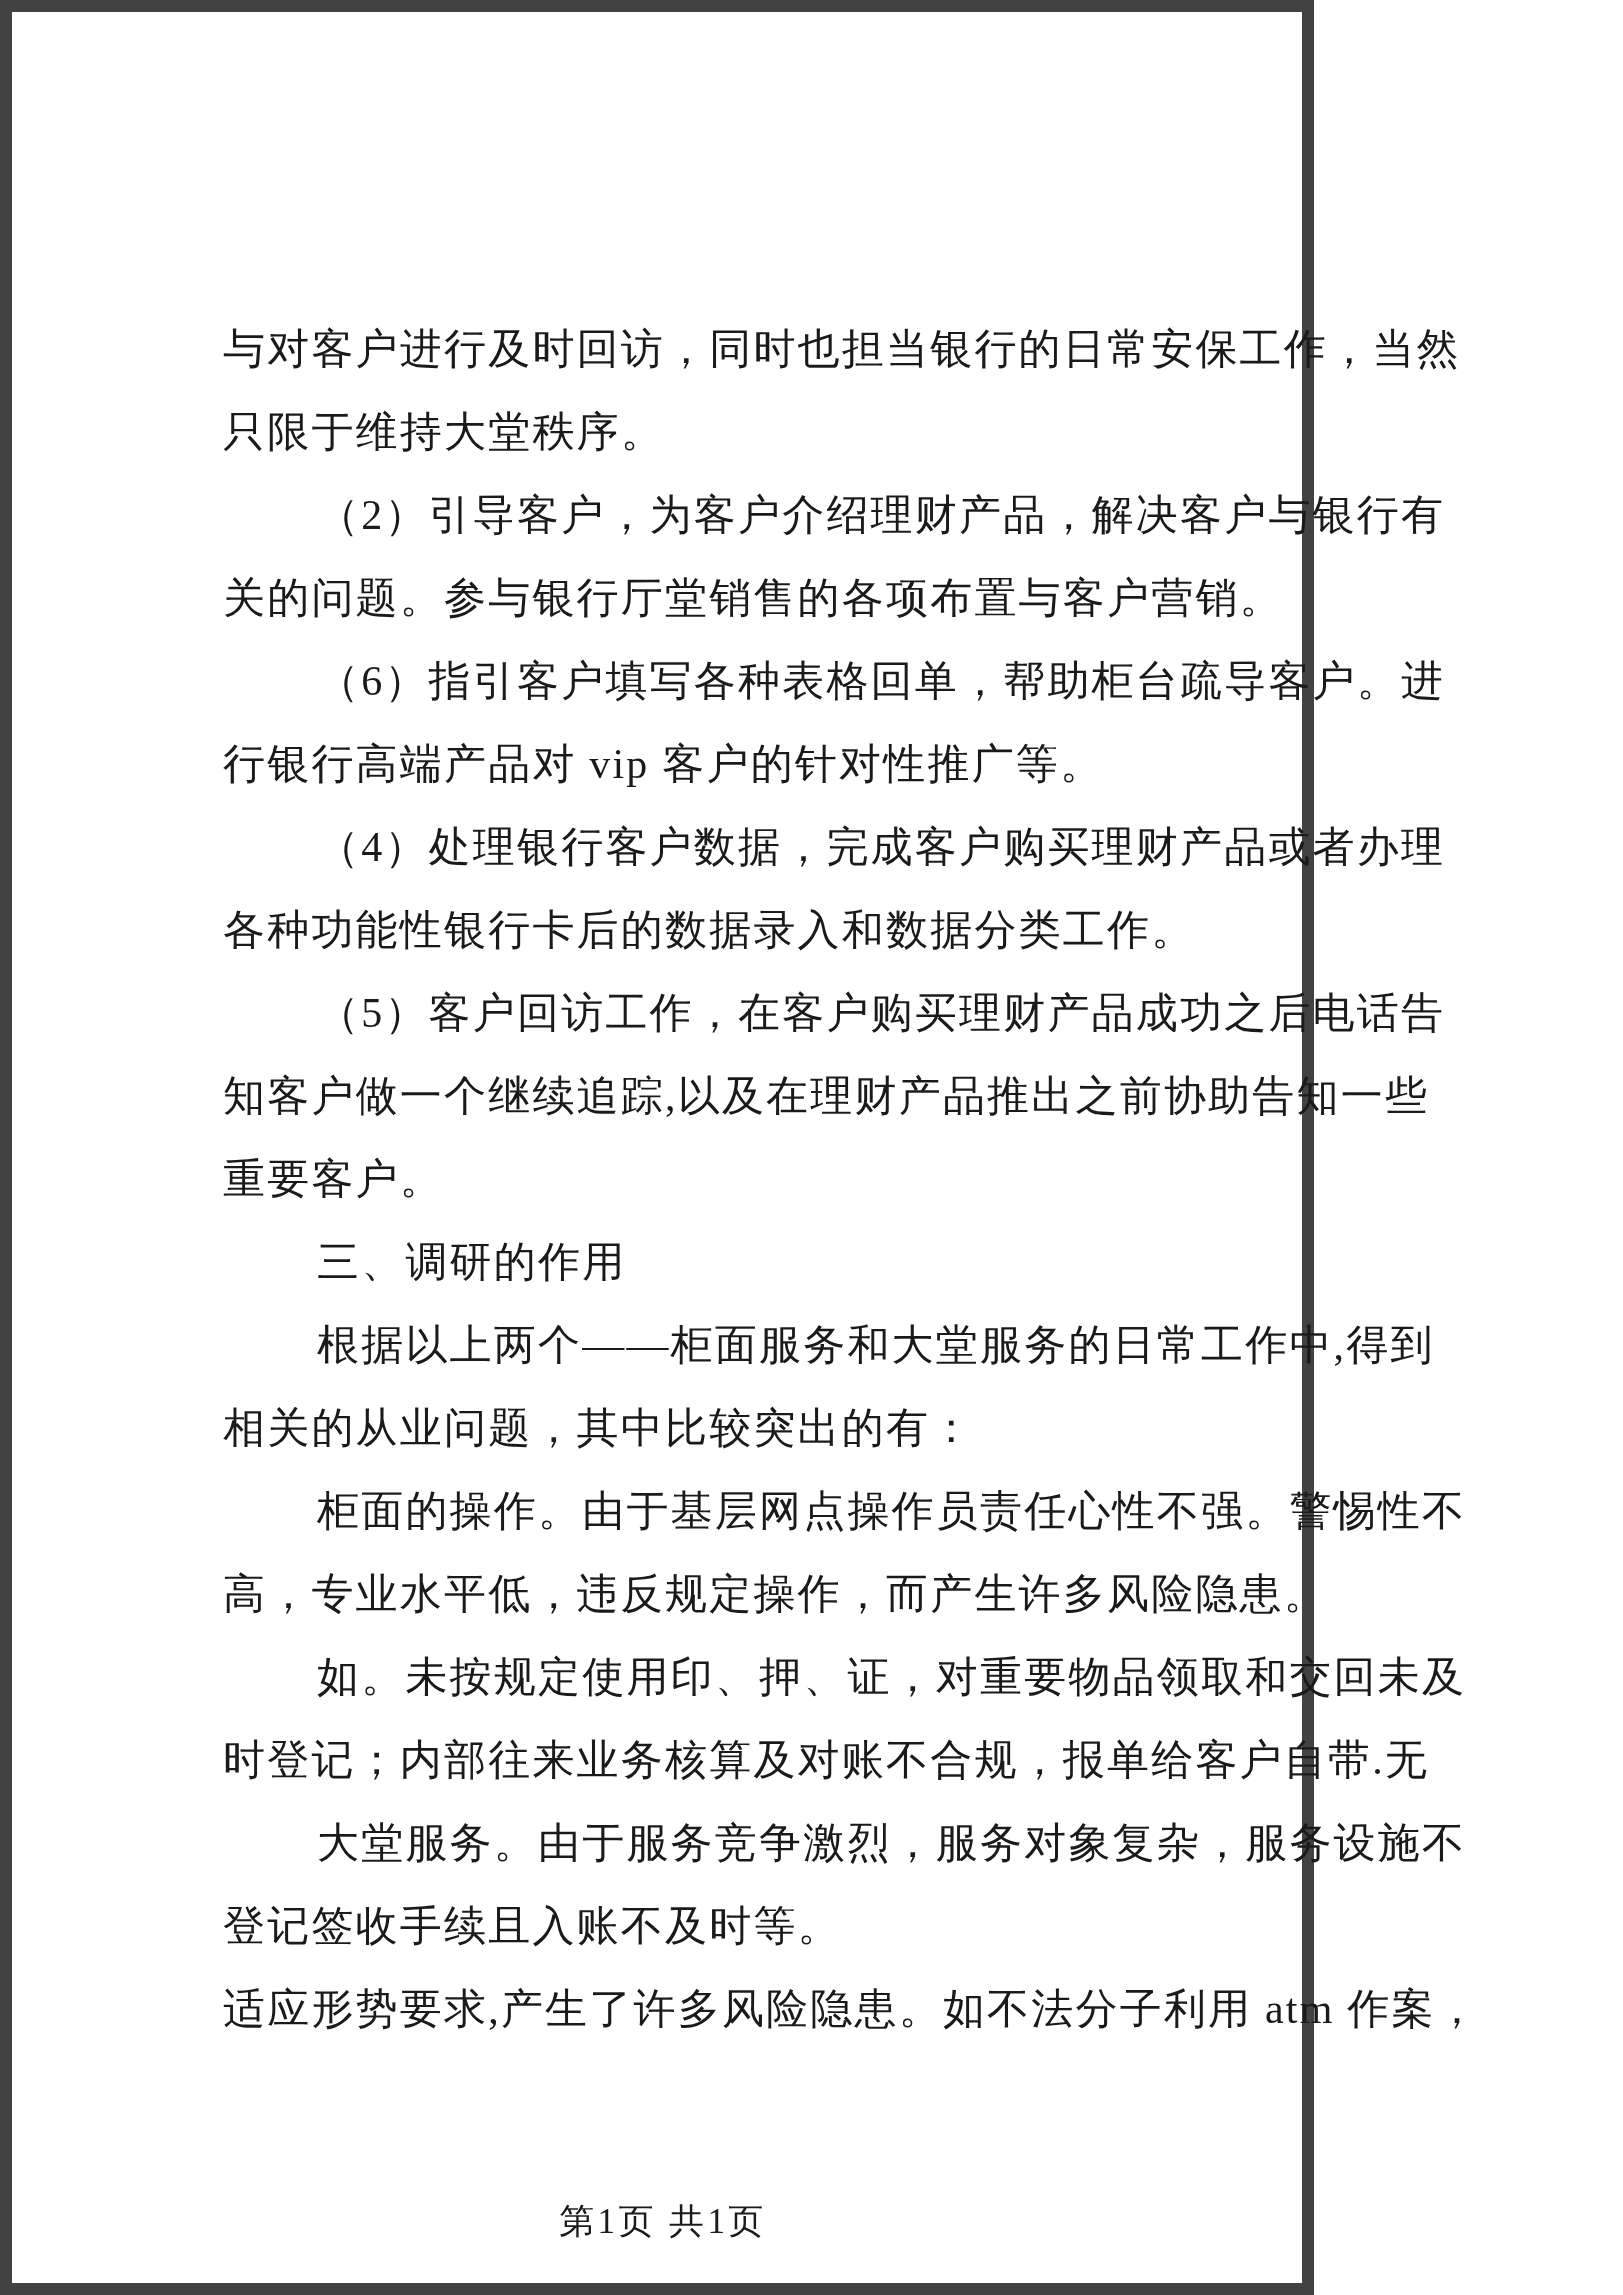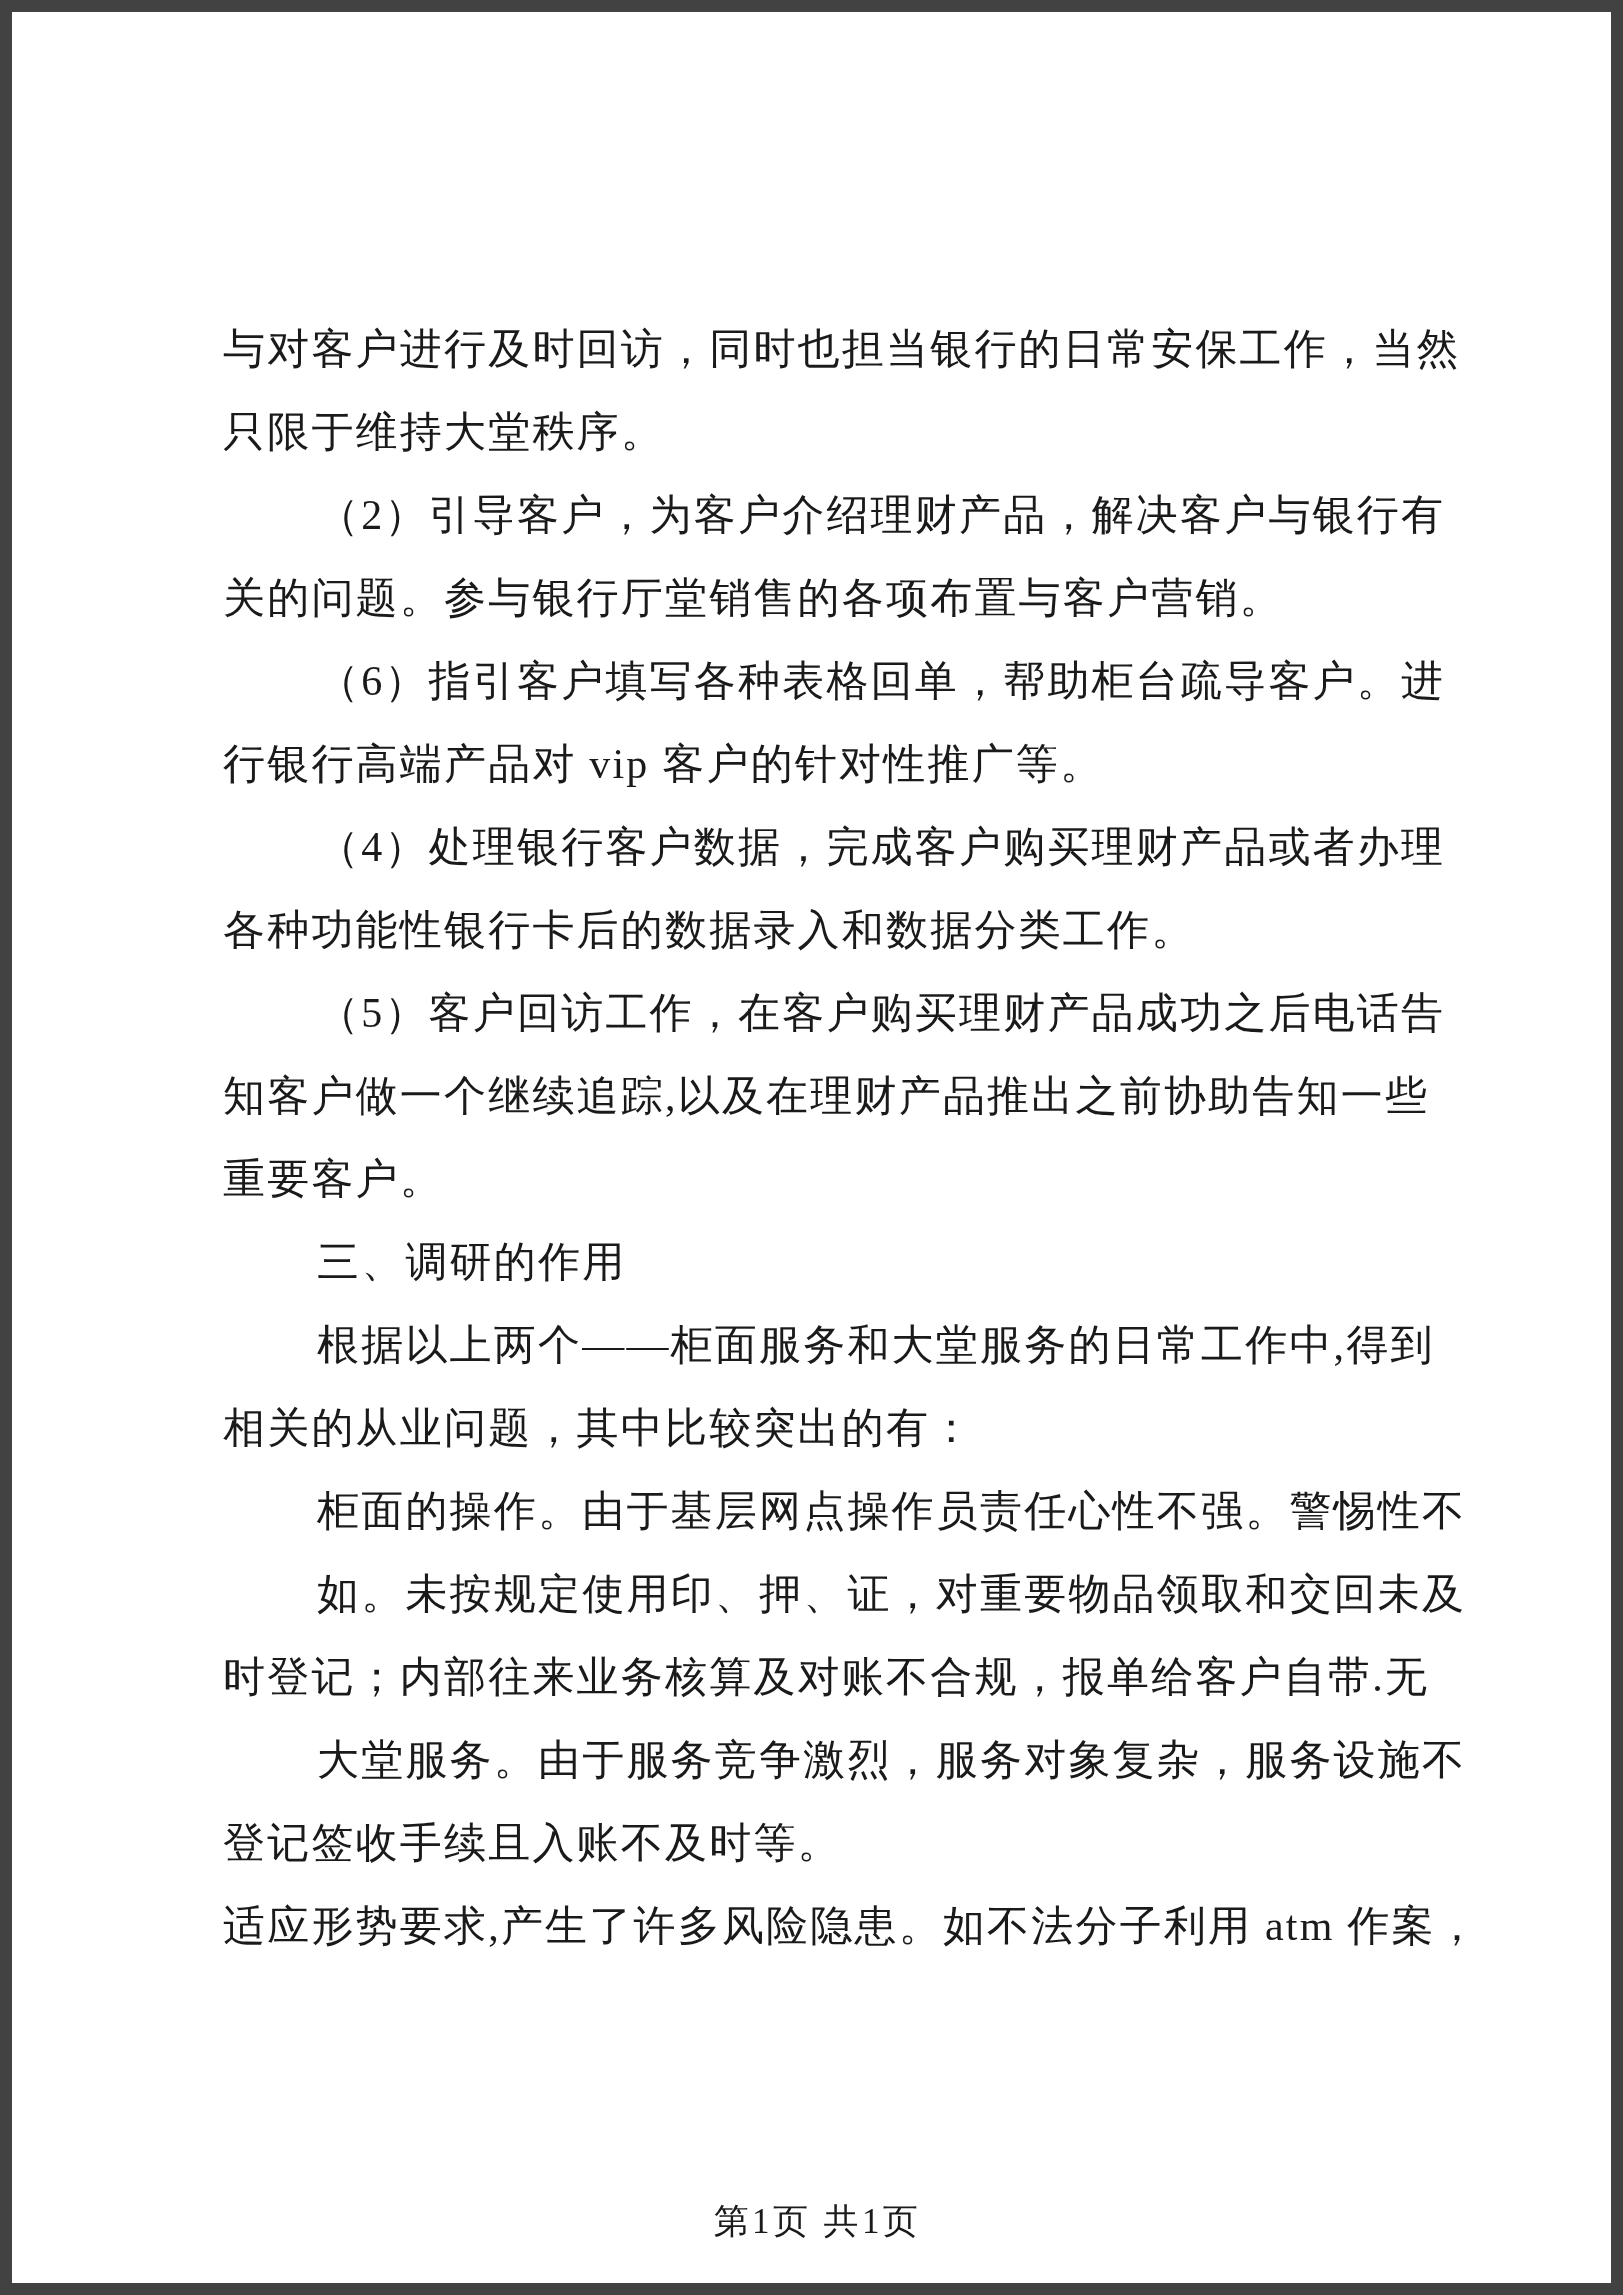--- a/index.html
+++ b/index.html
@@ -7,21 +7,21 @@
     padding: 0;
     background: #ffffff;
   }
   body {
     width: 1623px;
     height: 2295px;
     overflow: hidden;
   }
   .page {
     box-sizing: border-box;
-    width: 1623px;
+    width: 1314px;
     height: 2295px;
     position: relative;
     background: #ffffff;
     border: 12.3px solid #424242;
     font-family: "Liberation Serif", "DejaVu Serif", serif;
     color: #1a1a1a;
   }
   .content {
     position: absolute;
     top: 296px;
@@ -65,20 +65,21 @@
     <div class="line">行银行高端产品对 vip 客户的针对性推广等。</div>
     <div class="line indent full">（4）处理银行客户数据，完成客户购买理财产品或者办理</div>
     <div class="line">各种功能性银行卡后的数据录入和数据分类工作。</div>
     <div class="line indent full">（5）客户回访工作，在客户购买理财产品成功之后电话告</div>
     <div class="line full">知客户做一个继续追踪,以及在理财产品推出之前协助告知一些</div>
     <div class="line">重要客户。</div>
     <div class="line indent">三、调研的作用</div>
     <div class="line indent full">根据以上两个——柜面服务和大堂服务的日常工作中,得到</div>
     <div class="line">相关的从业问题，其中比较突出的有：</div>
     <div class="line indent full">柜面的操作。由于基层网点操作员责任心性不强。警惕性不</div>
+    <div class="line">高，专业水平低，违反规定操作，而产生许多风险隐患。</div>
     <div class="line indent full">如。未按规定使用印、押、证，对重要物品领取和交回未及</div>
     <div class="line full">时登记；内部往来业务核算及对账不合规，报单给客户自带.无</div>
     <div class="line indent full">大堂服务。由于服务竞争激烈，服务对象复杂，服务设施不</div>
     <div class="line">登记签收手续且入账不及时等。</div>
     <div class="line full">适应形势要求,产生了许多风险隐患。如不法分子利用 atm 作案，</div>
   </div>
   <div class="footer">第1页 共1页</div>
 </div>
 
 

